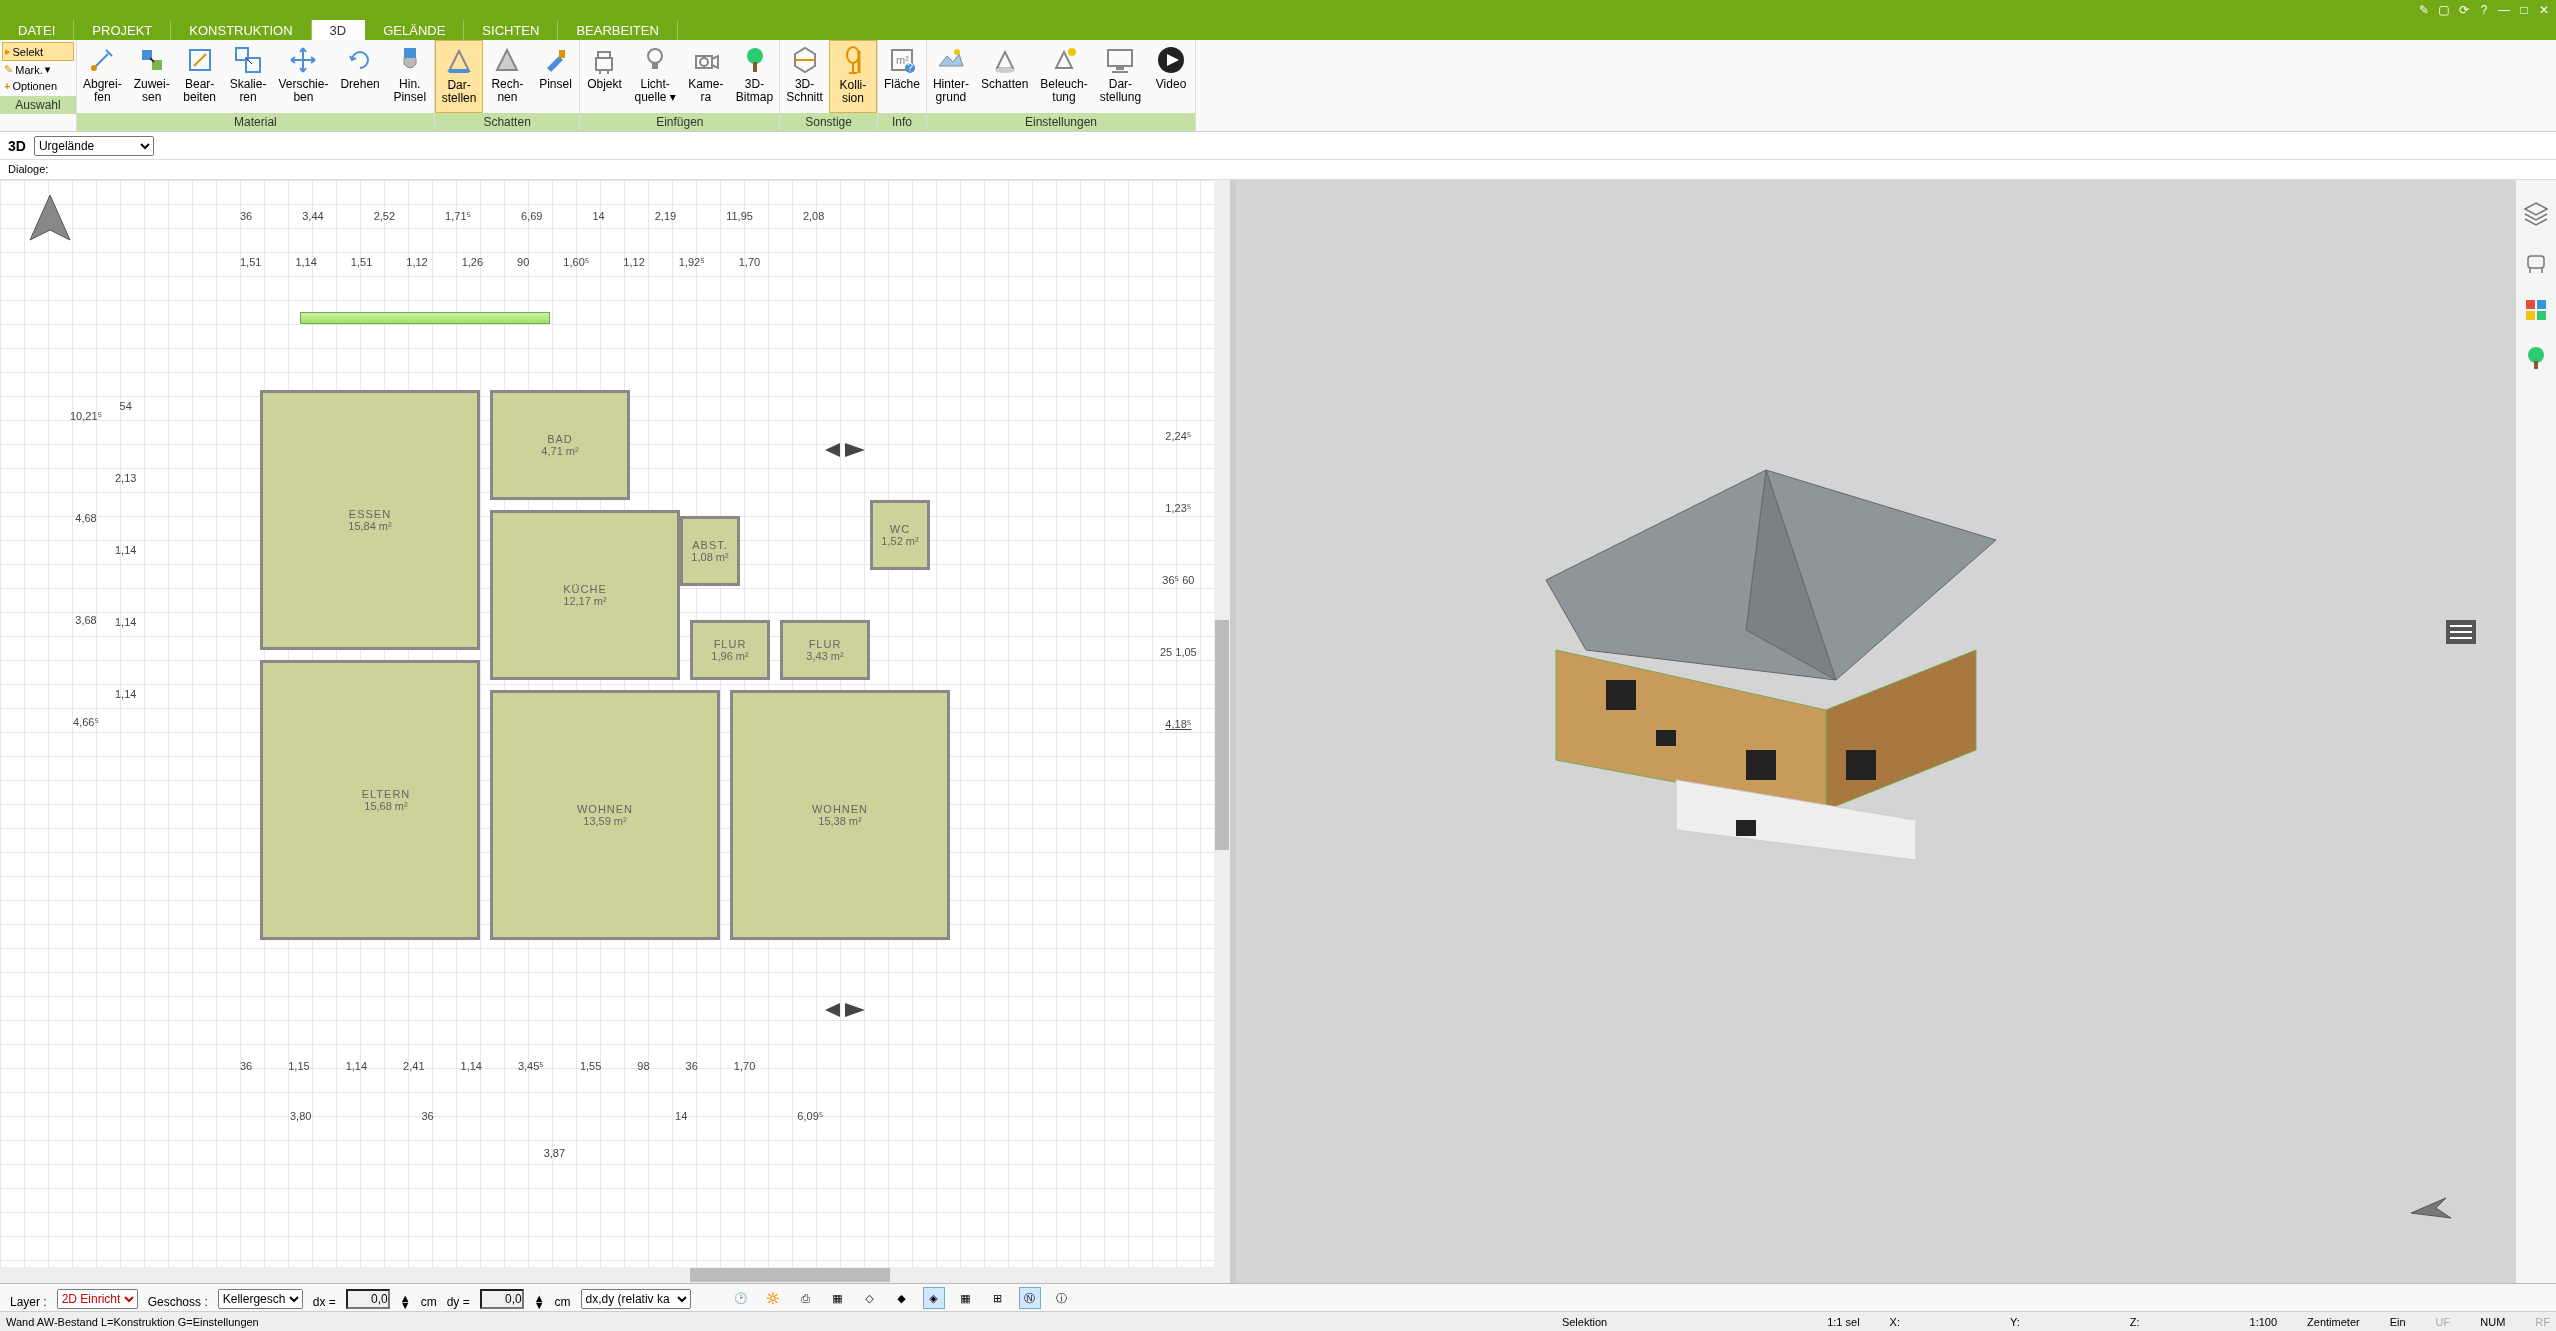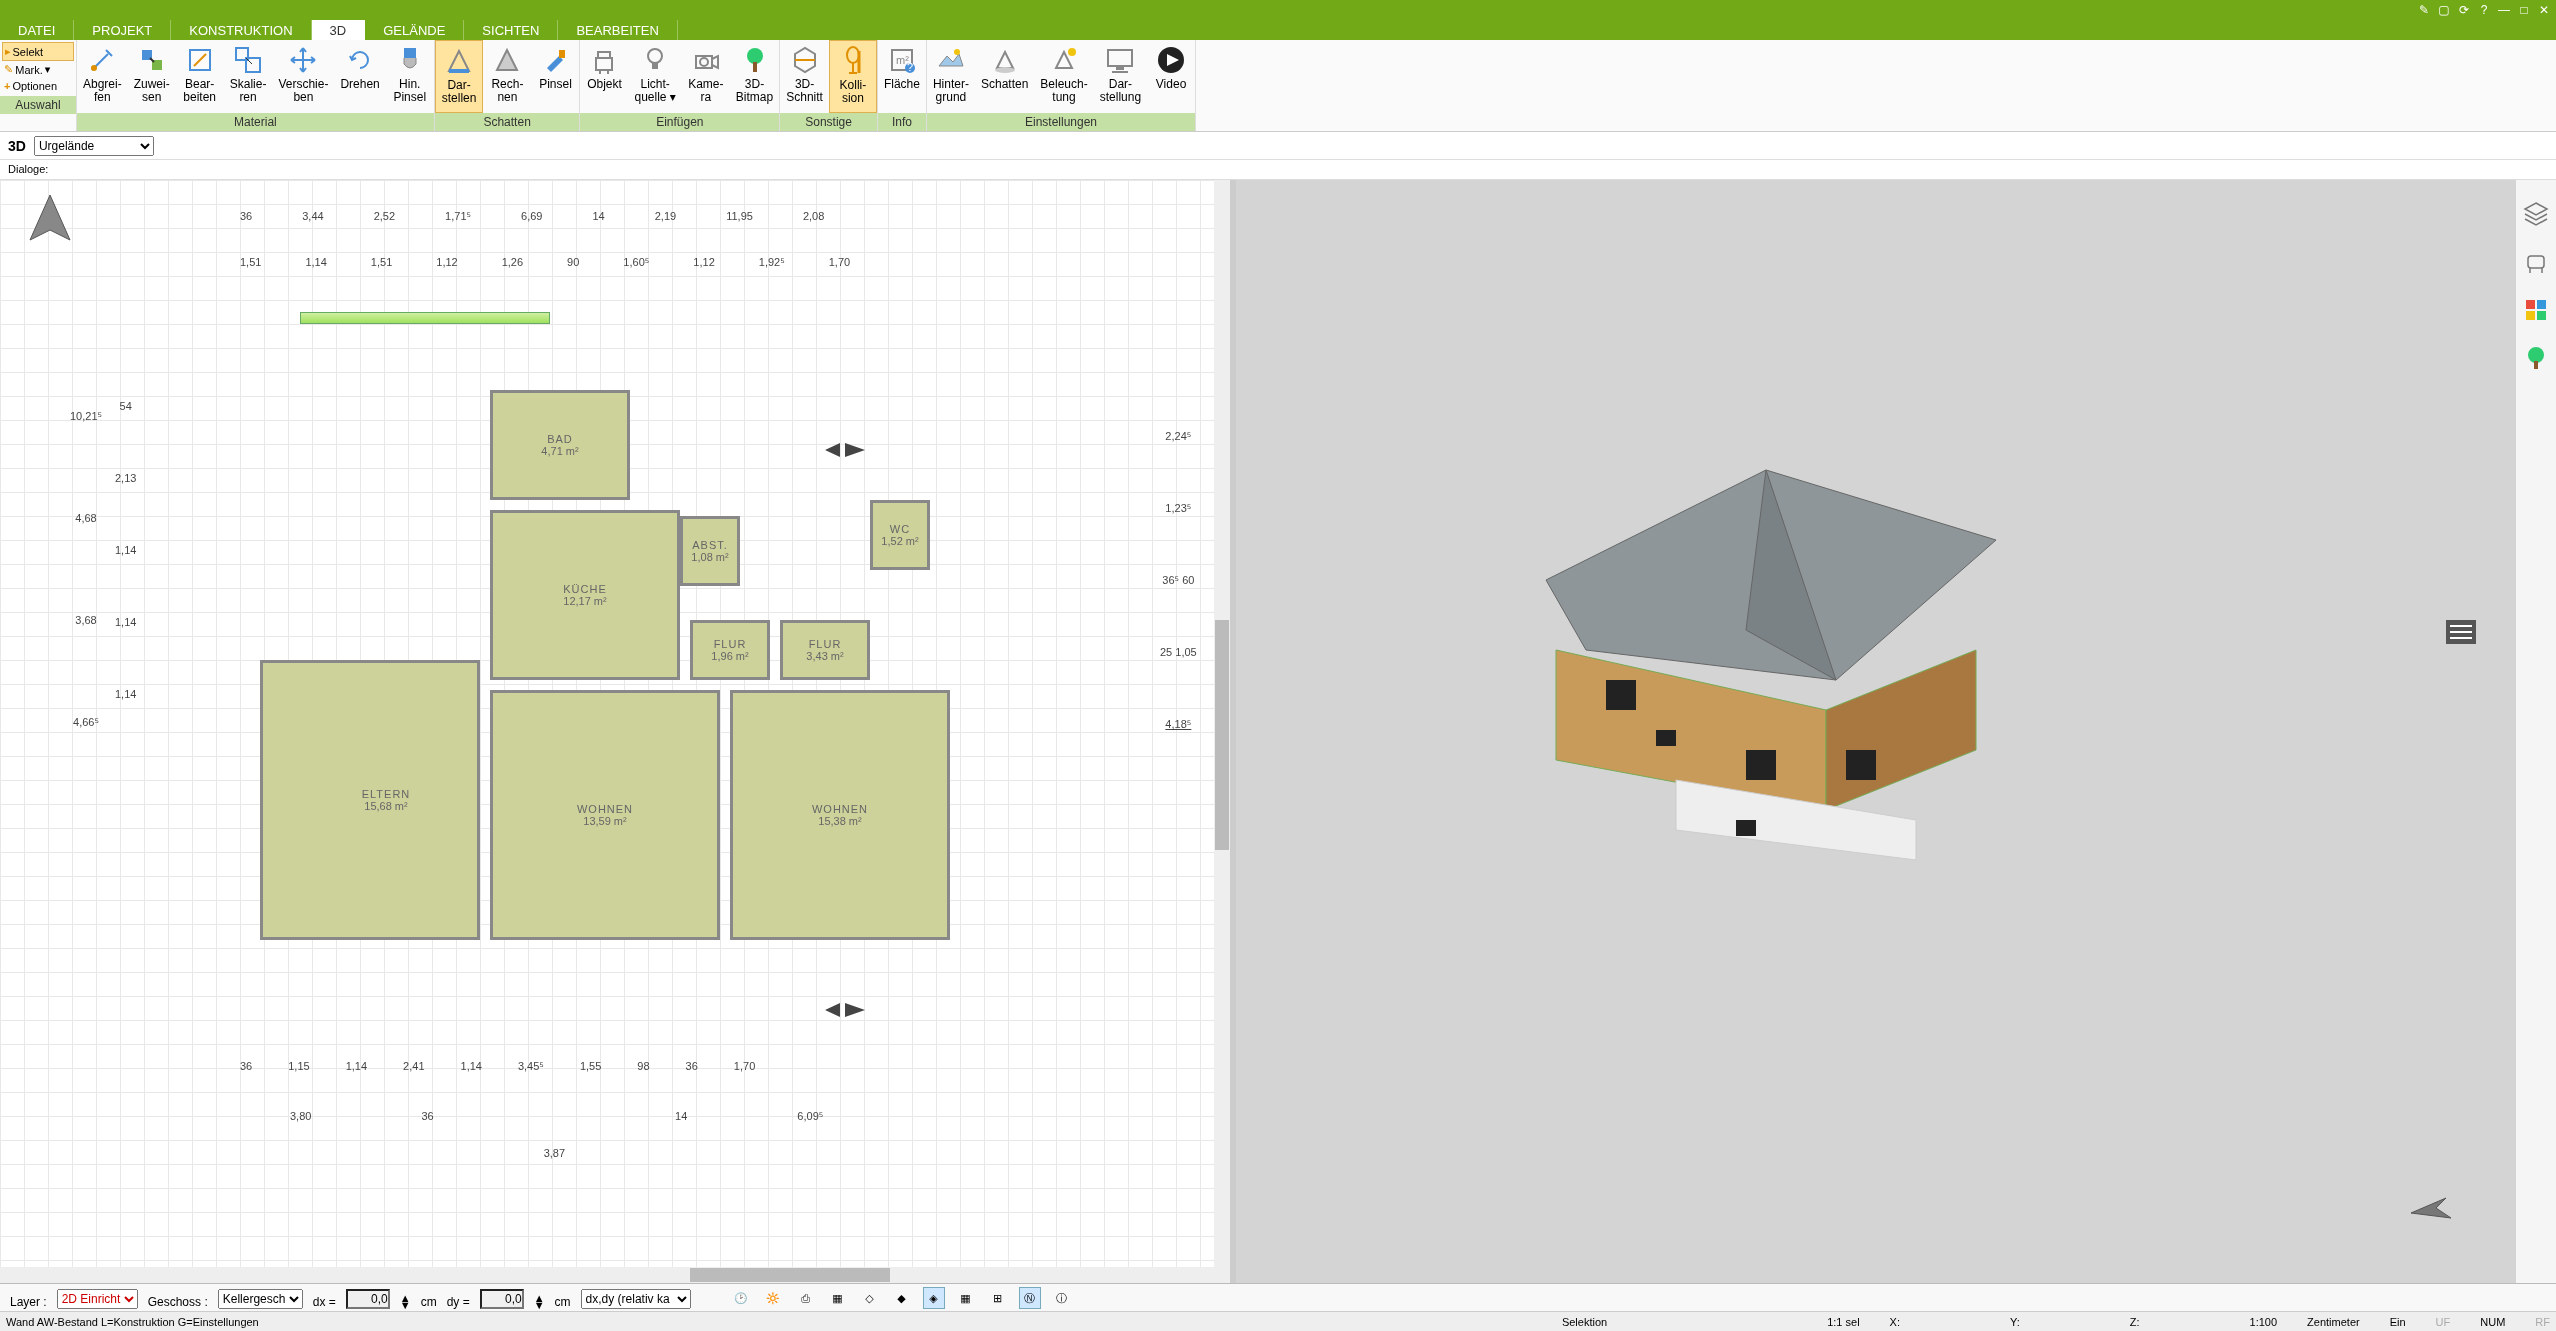--- a/index.html
+++ b/index.html
@@ -369,21 +369,21 @@
         <span class="dims" style="position: static;">36</span>
         <span class="dims" style="position: static;">3,44</span>
         <span class="dims" style="position: static;">2,52</span>
         <span class="dims" style="position: static;">1,71⁵</span>
         <span class="dims" style="position: static;">6,69</span>
         <span class="dims" style="position: static;">14</span>
         <span class="dims" style="position: static;">2,19</span>
         <span class="dims" style="position: static;">11,95</span>
         <span class="dims" style="position: static;">2,08</span>
       </div>
-    <div id="dimtop2" style="position:absolute;left:240px;top:76px;display:flex;gap:44px">
+    <div id="dimtop2" style="position:absolute;left:240px;top:76px;display:flex;gap:34px">
         <span class="dims" style="position: static;">1,51</span>
         <span class="dims" style="position: static;">1,14</span>
         <span class="dims" style="position: static;">1,51</span>
         <span class="dims" style="position: static;">1,12</span>
         <span class="dims" style="position: static;">1,26</span>
         <span class="dims" style="position: static;">90</span>
         <span class="dims" style="position: static;">1,60⁵</span>
         <span class="dims" style="position: static;">1,12</span>
         <span class="dims" style="position: static;">1,92⁵</span>
         <span class="dims" style="position: static;">1,70</span>
@@ -407,20 +407,24 @@
 
     <div id="dimright" style="position:absolute;left:1160px;top:250px;display:flex;flex-direction:column;gap:60px;align-items:center">
         <span class="dims" style="position: static;">2,24⁵</span>
         <span class="dims" style="position: static;">1,23⁵</span>
         <span class="dims" style="position: static;">36⁵ 60</span>
         <span class="dims" style="position: static;">25 1,05</span>
         <span class="dims" style="position: static; text-decoration: underline;">4,18⁵</span>
       </div>
 
     <div class="plan" id="plan">
+        <div class="room" style="left: 10px; top: 10px; width: 220px; height: 260px;">
+          <div class="rname">ESSEN</div>
+          <div class="rarea">15,84 m²</div>
+        </div>
         <div class="room" style="left: 240px; top: 10px; width: 140px; height: 110px;">
           <div class="rname">BAD</div>
           <div class="rarea">4,71 m²</div>
         </div>
         <div class="room" style="left: 430px; top: 120px; width: 60px; height: 70px; margin-top: 16px;">
           <div class="rname">ABST.</div>
           <div class="rarea">1,08 m²</div>
         </div>
         <div class="room" style="left: 240px; top: 130px; width: 190px; height: 170px;">
           <div class="rname">KÜCHE</div>

